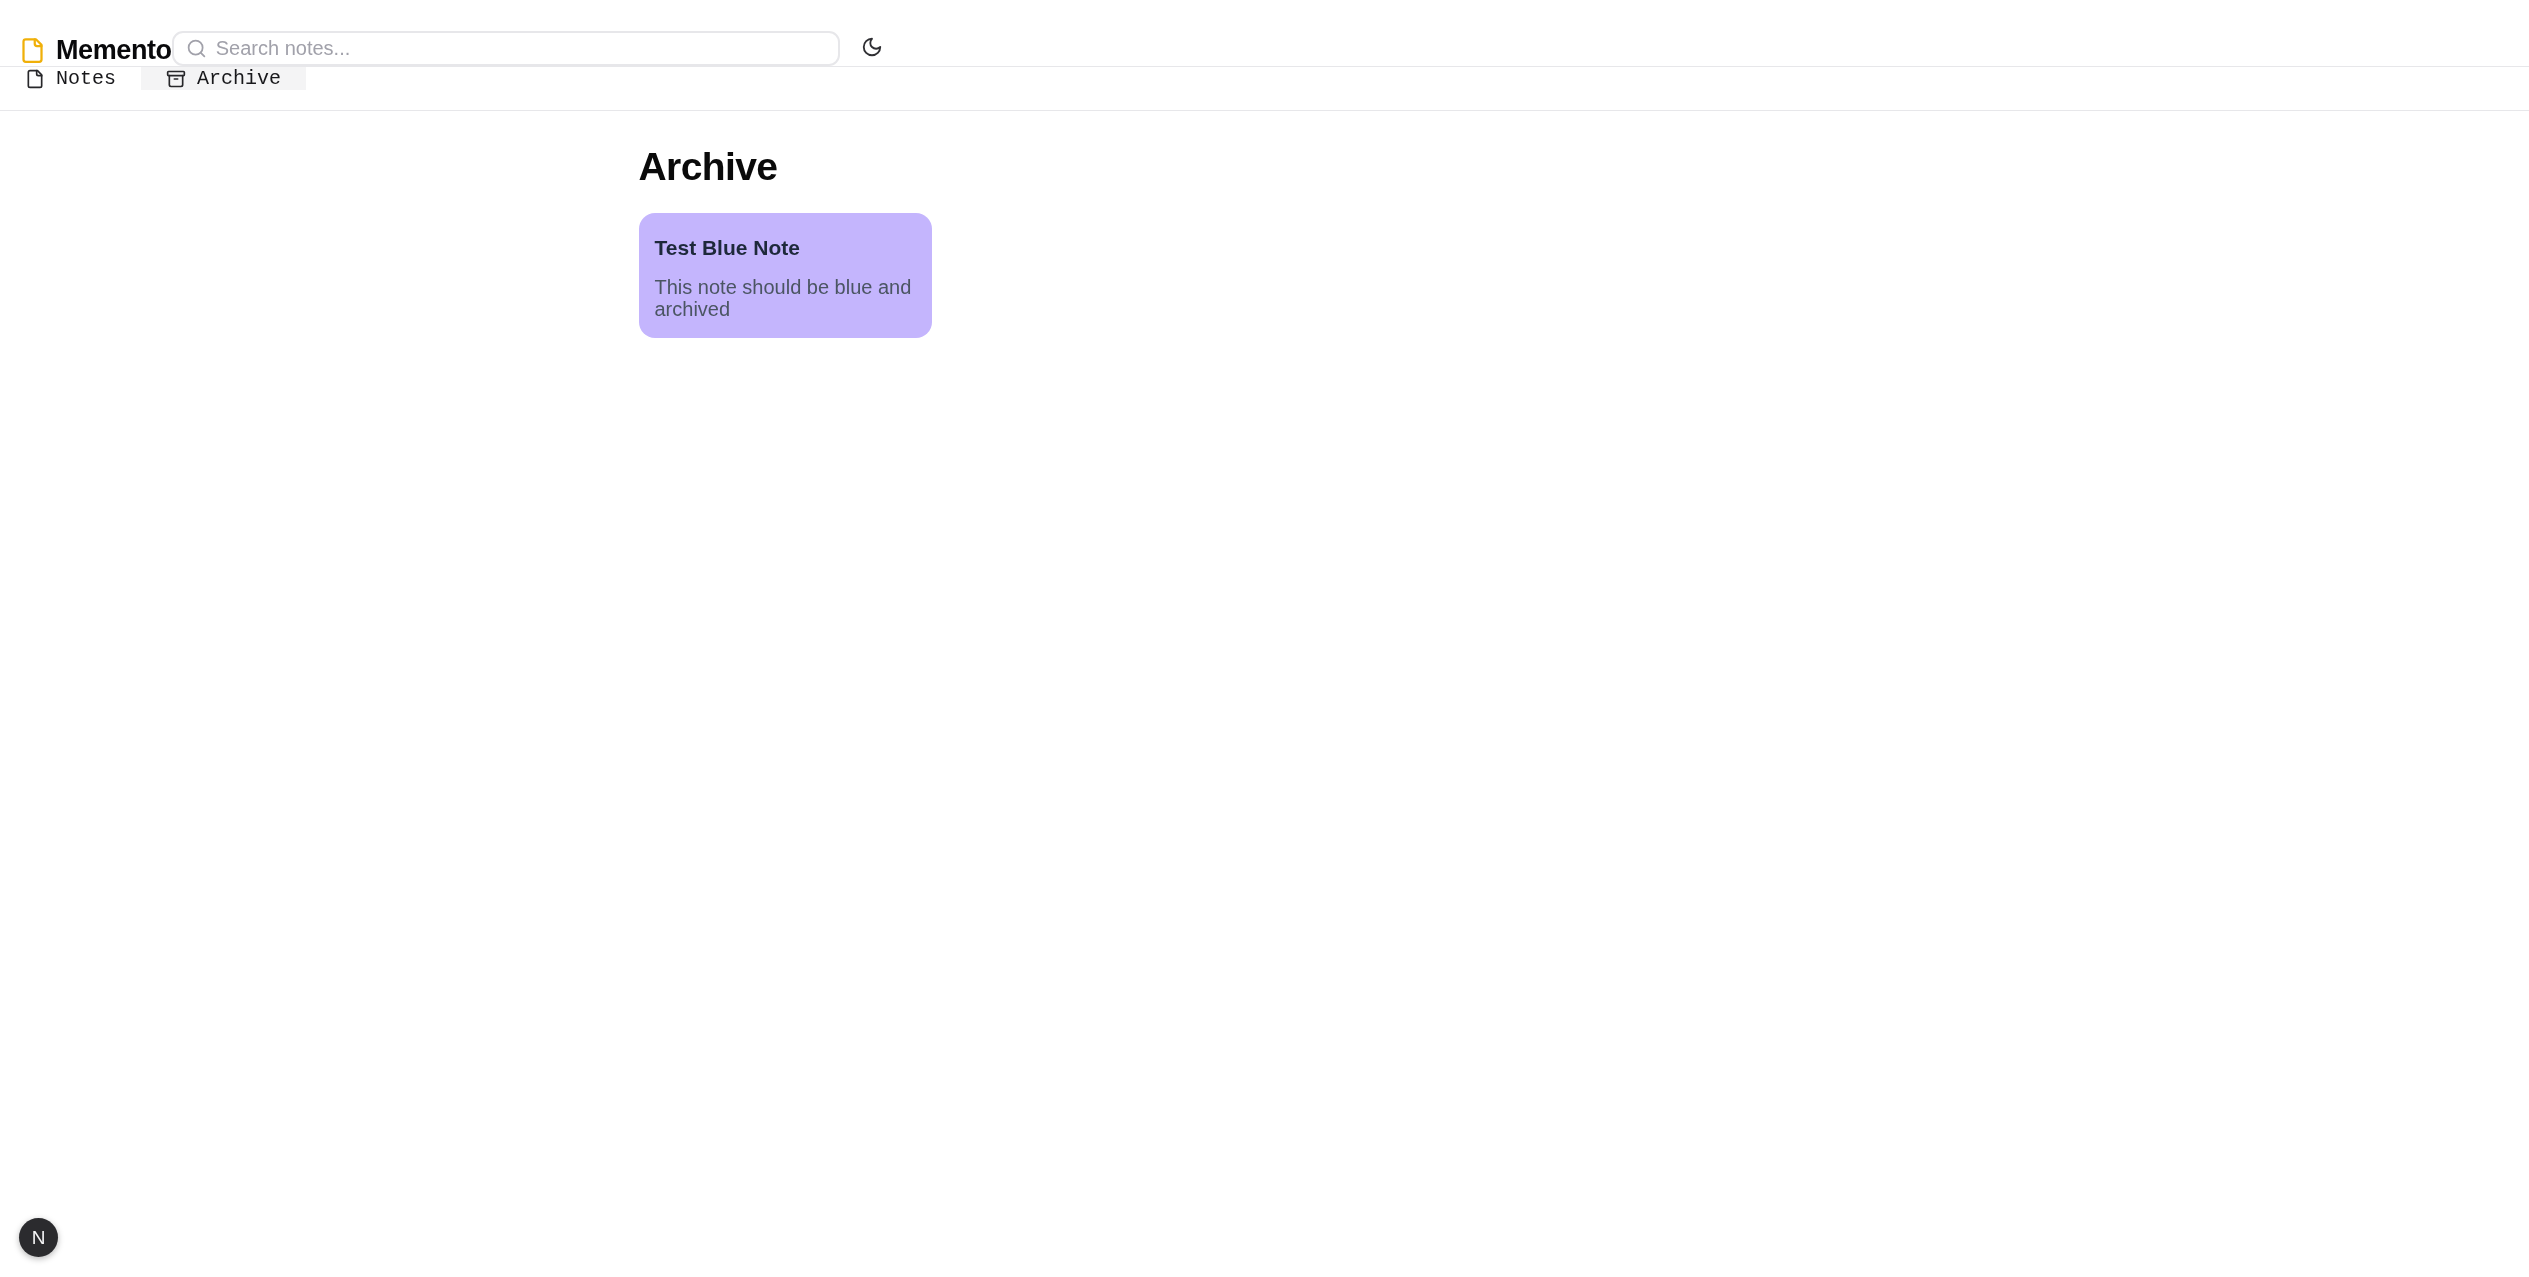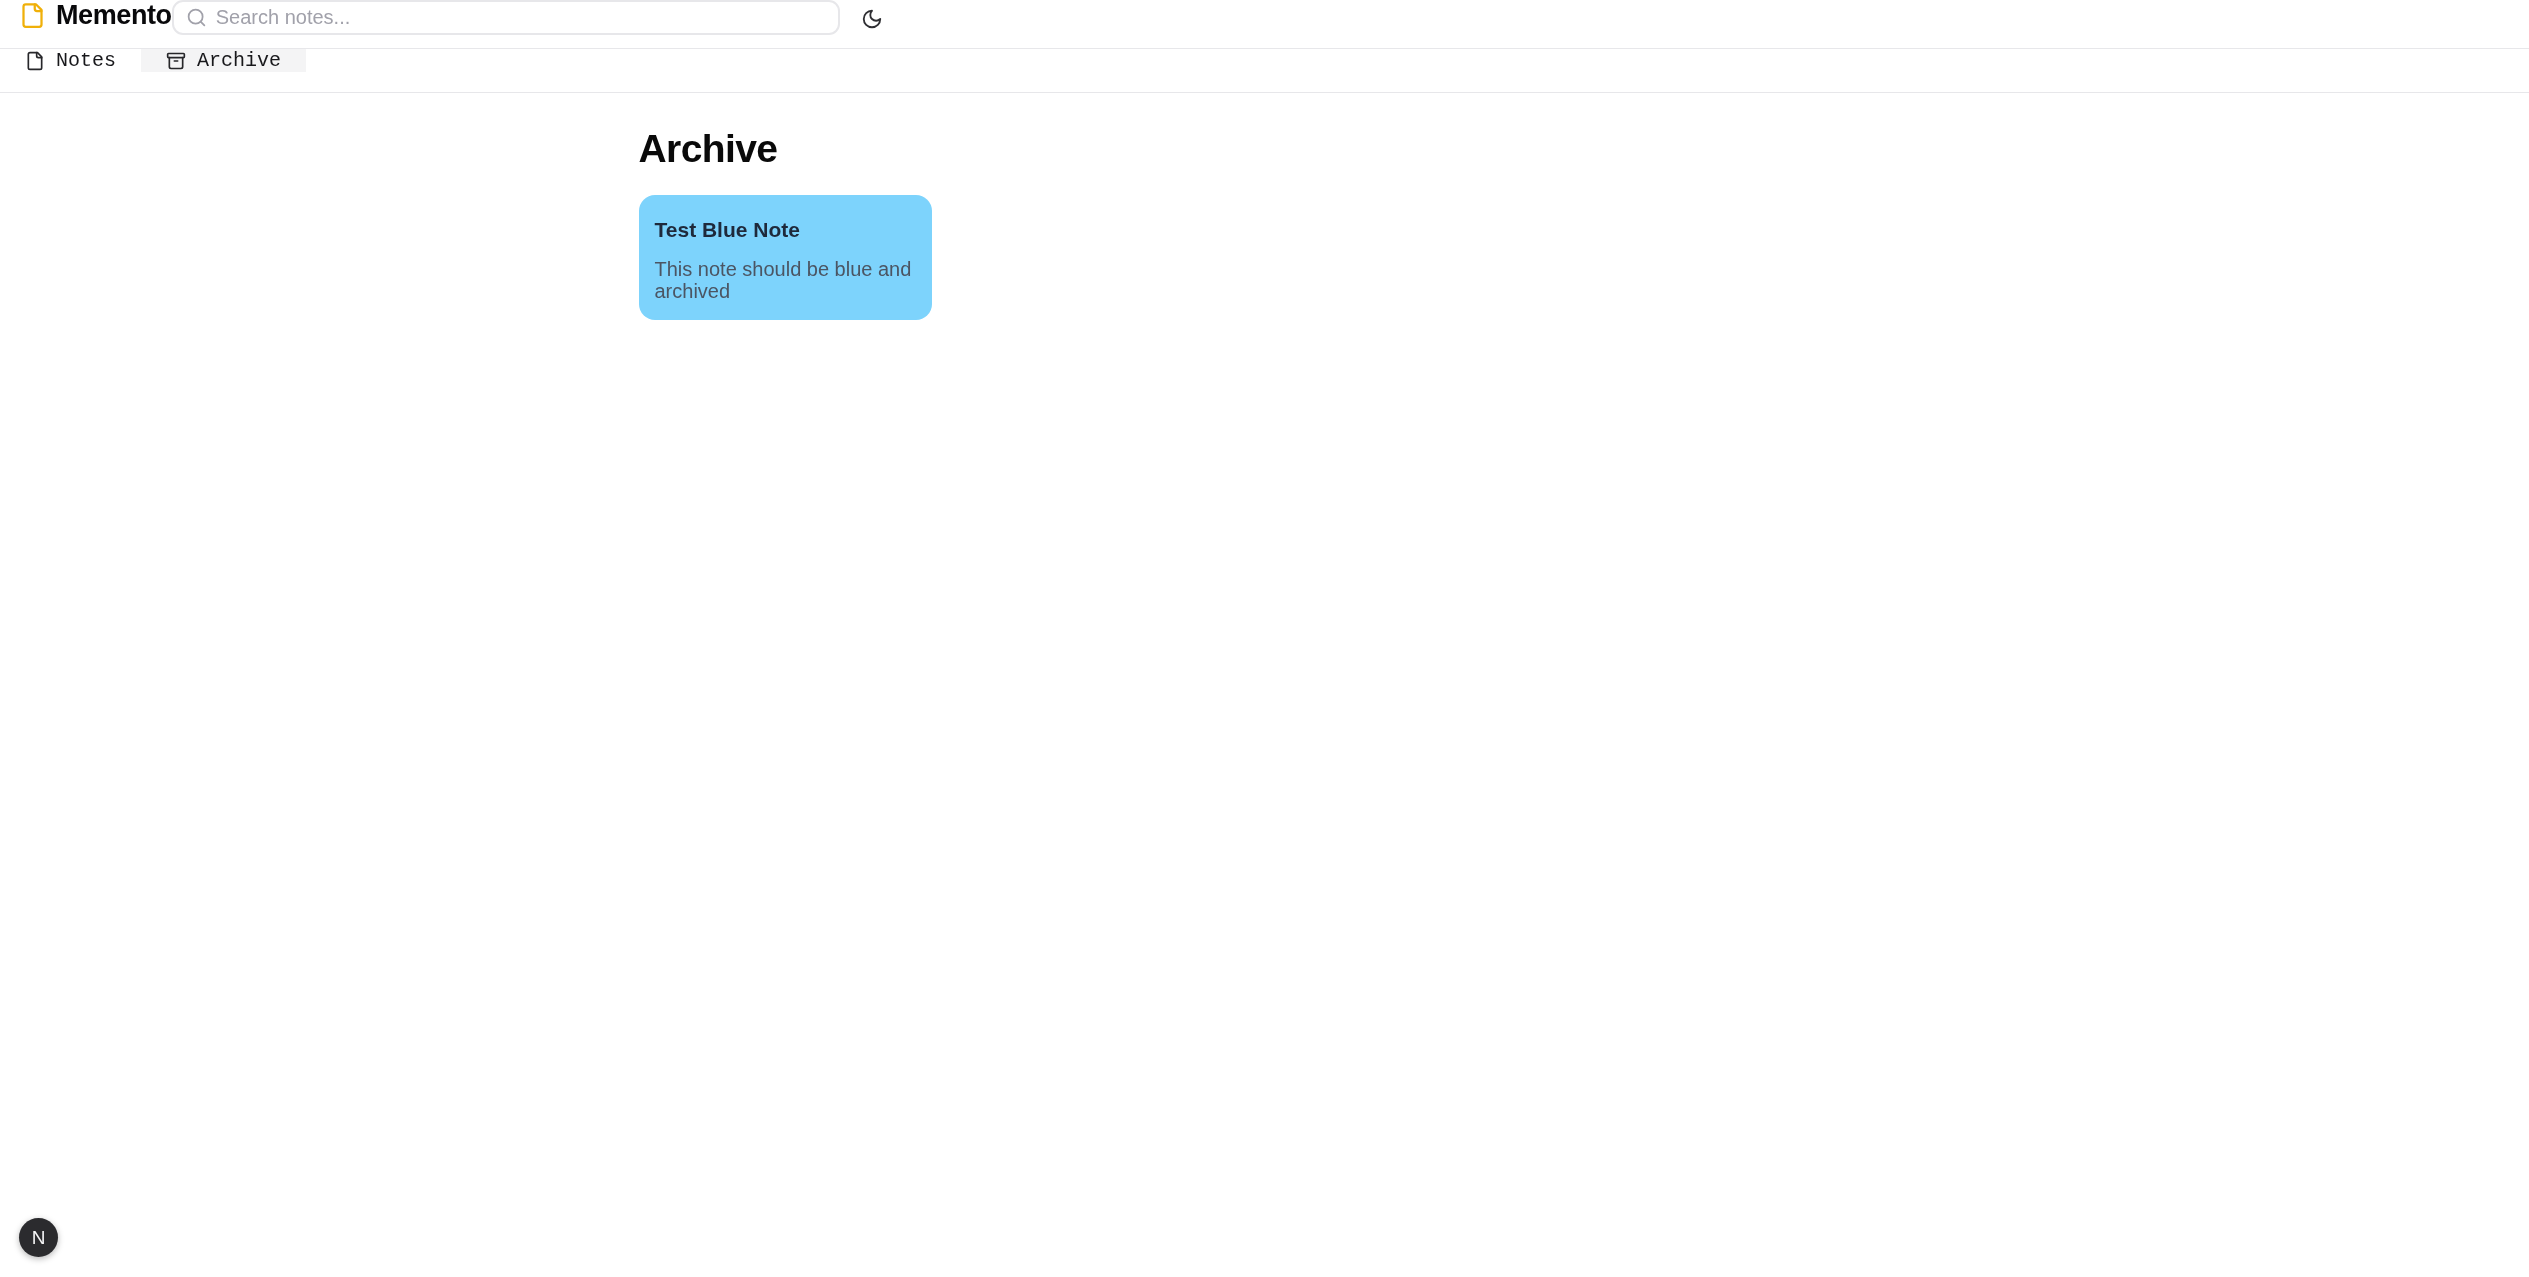--- a/index.html
+++ b/index.html
@@ -1,20 +1,20 @@
 <!DOCTYPE html>
 <html><head>
 <meta charset="utf-8">
 <style>
   * { margin:0; padding:0; box-sizing:border-box; }
   html,body { width:2529px; height:1277px; background:#ffffff;
     font-family:"Liberation Sans", sans-serif; overflow:hidden; color:#09090b; }
 
   
-  .header { height:49px; display:flex; align-items:flex-start; padding:0 19px;
+  .header { height:67px; display:flex; align-items:flex-end; padding:0 19px;
     border-bottom:1px solid #e7e7ea; background:#fff; }
   .brand { display:flex; align-items:center; gap:10px; }
   .logo-icon { width:27px; height:27px; color:#f0b009; display:flex; }
   .app-title { font-size:27px; font-weight:700; letter-spacing:-0.4px; color:#09090b; }
   .search-box { width:668px; height:35px; border:2px solid #e7e7ea;
     border-radius:11px; display:flex; align-items:center; padding:0 12px; gap:9px; background:#fff; }
   .search-glyph { width:21px; height:21px; color:#a1a1aa; display:flex; flex:0 0 auto; }
   .search-box input { border:none; outline:none; flex:1; font-size:20px; color:#18181b;
     background:transparent; font-family:inherit; }
   .search-box input::placeholder { color:#a1a1aa; }
@@ -102,21 +102,21 @@
       </svg>
     </span>
     <span>Archive</span>
   </button>
 </nav>
 
 <main class="main">
   <h1 class="page-title">Archive</h1>
 
   <div class="notes-grid">
-    <div class="note-card" style="background-color: #7dd3fc;">
+    <div class="note-card" style="background-color: #c4b5fd;">
       <div class="note-title">Test Blue Note</div>
       <div class="note-body">This note should be blue and archived</div>
     </div>
   </div>
 </main>
 
 <button class="fab">
   <span>N</span>
 </button>
 

